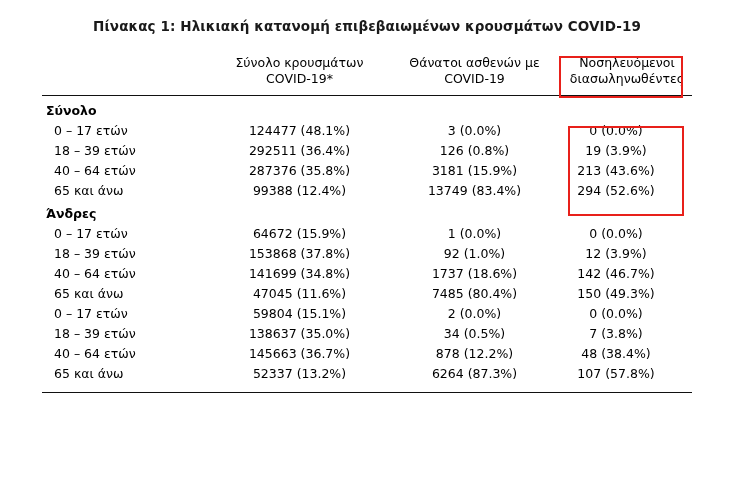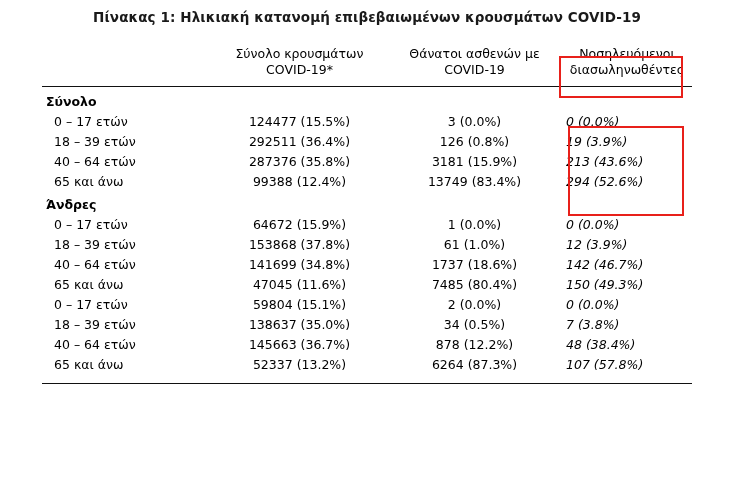--- a/index.html
+++ b/index.html
@@ -12,21 +12,21 @@
     background: #ffffff;
     font-family: "DejaVu Sans", "Liberation Sans", sans-serif;
     color: #000000;
     overflow: hidden;
   }
   .page {
     position: relative;
     width: 734px;
     height: 495px;
     box-sizing: border-box;
-    padding: 3px 42px 0 42px;
+    padding: 12px 42px 0 42px;
   }
   .caption {
     text-align: center;
     font-size: 13.5px;
     font-weight: bold;
     color: #1a1a1a;
     margin: 6px 0 14px 0;
     letter-spacing: 0.1px;
   }
   table.stats {
@@ -72,23 +72,22 @@
     padding-top: 5px;
     margin-left: 40px;
   }
   td.val {
     font-size: 12.5px;
     text-align: center;
     padding: 2.5px 4px;
     white-space: nowrap;
   }
   td.val.c3 {
-    text-align: left;
+    text-align: center;
     padding-right: 26px;
-    font-style: italic;
   }
   .highlight-box {
     position: absolute;
     border: 2px solid #e8201a;
     pointer-events: none;
     box-sizing: border-box;
   }
   #hl-header {
     left: 559px;
     top: 56px;
@@ -139,21 +138,21 @@
           <td colspan="4"></td>
         </tr>
       <tr>
         <td class="rowlabel group">Σύνολο</td>
         <td class="val"></td>
         <td class="val"></td>
         <td class="val c3"></td>
       </tr>
       <tr>
         <td class="rowlabel">0 – 17 ετών</td>
-        <td class="val">124477 (15.5%)</td>
+        <td class="val">124477 (48.1%)</td>
         <td class="val">3 (0.0%)</td>
         <td class="val c3">0 (0.0%)</td>
       </tr>
       <tr>
         <td class="rowlabel">18 – 39 ετών</td>
         <td class="val">292511 (36.4%)</td>
         <td class="val">126 (0.8%)</td>
         <td class="val c3">19 (3.9%)</td>
       </tr>
       <tr>
@@ -177,21 +176,21 @@
       </tr>
       <tr>
         <td class="rowlabel">0 – 17 ετών</td>
         <td class="val">64672 (15.9%)</td>
         <td class="val">1 (0.0%)</td>
         <td class="val c3">0 (0.0%)</td>
       </tr>
       <tr>
         <td class="rowlabel">18 – 39 ετών</td>
         <td class="val">153868 (37.8%)</td>
-        <td class="val">61 (1.0%)</td>
+        <td class="val">92 (1.0%)</td>
         <td class="val c3">12 (3.9%)</td>
       </tr>
       <tr>
         <td class="rowlabel">40 – 64 ετών</td>
         <td class="val">141699 (34.8%)</td>
         <td class="val">1737 (18.6%)</td>
         <td class="val c3">142 (46.7%)</td>
       </tr>
       <tr>
         <td class="rowlabel">65 και άνω</td>

